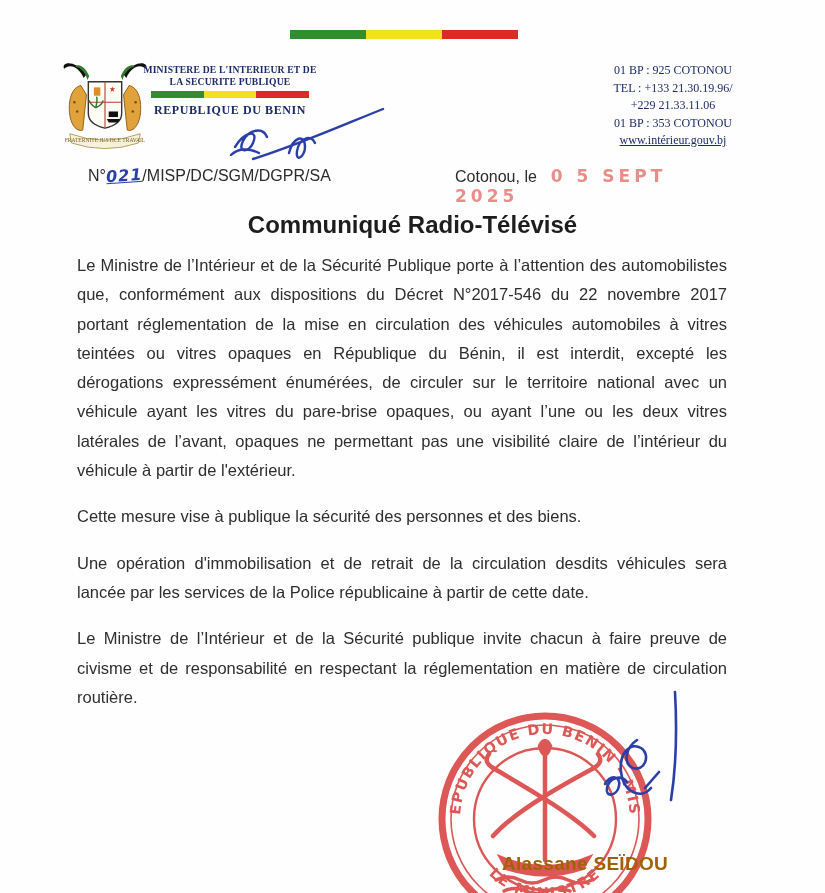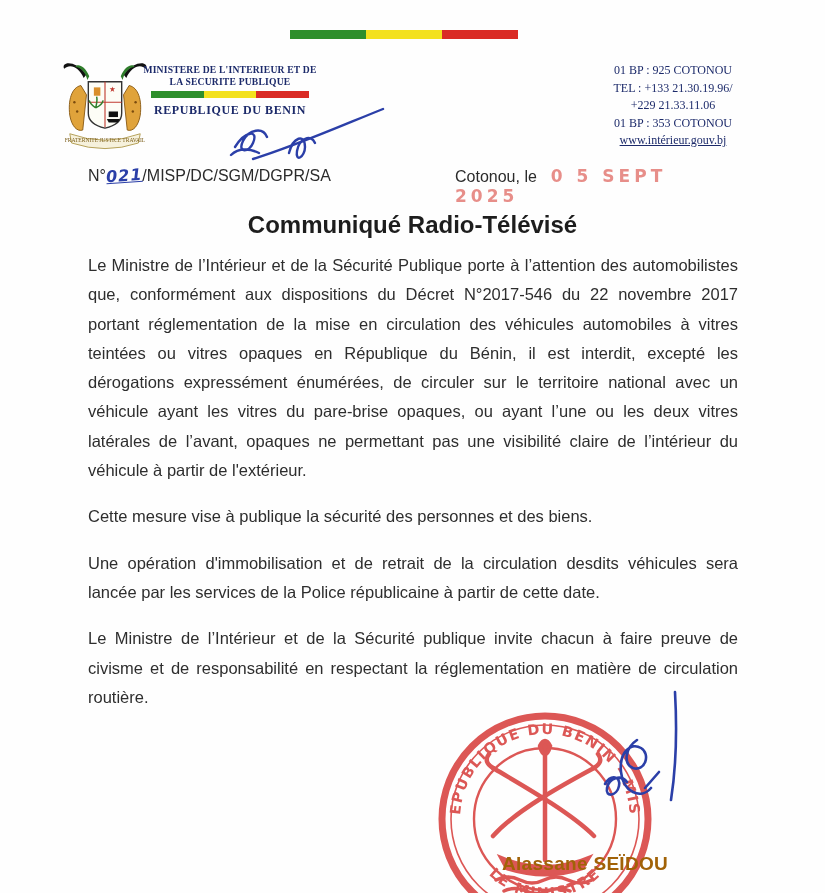--- a/index.html
+++ b/index.html
@@ -29,21 +29,21 @@
     display:inline-block;transform:rotate(-4deg);letter-spacing:1px;font-family:"DejaVu Sans",sans-serif;}
   .dateline{position:absolute;left:367px;top:0;}
   .date-stamp{color:#e2736d;font-weight:bold;font-size:17px;letter-spacing:4px;
     margin-left:14px;opacity:.8;font-family:"DejaVu Sans",sans-serif;}
   
   .sig-top{position:absolute;left:193px;top:103px;width:192px;height:70px;}
   .sig-bottom{position:absolute;left:575px;top:688px;width:130px;height:175px;}
   
   .title{position:absolute;left:0;top:211px;width:100%;text-align:center;margin:0;
     font-size:24px;font-weight:bold;color:#1d1d1d;}
-  .body{position:absolute;left:88px;top:251px;width:650px;}
+  .body{position:absolute;left:77px;top:251px;width:650px;}
   .body p{margin:0 0 17px 0;font-size:16.5px;line-height:29.3px;text-align:justify;}
   
   .seal{position:absolute;left:436px;top:710px;width:218px;height:218px;opacity:.9;}
   .sign-name{position:absolute;left:502px;top:853px;font-size:19px;font-weight:bold;color:#a16207;letter-spacing:.3px;}
 </style>
 </head>
 <body>
 
 <div class="page">
 

